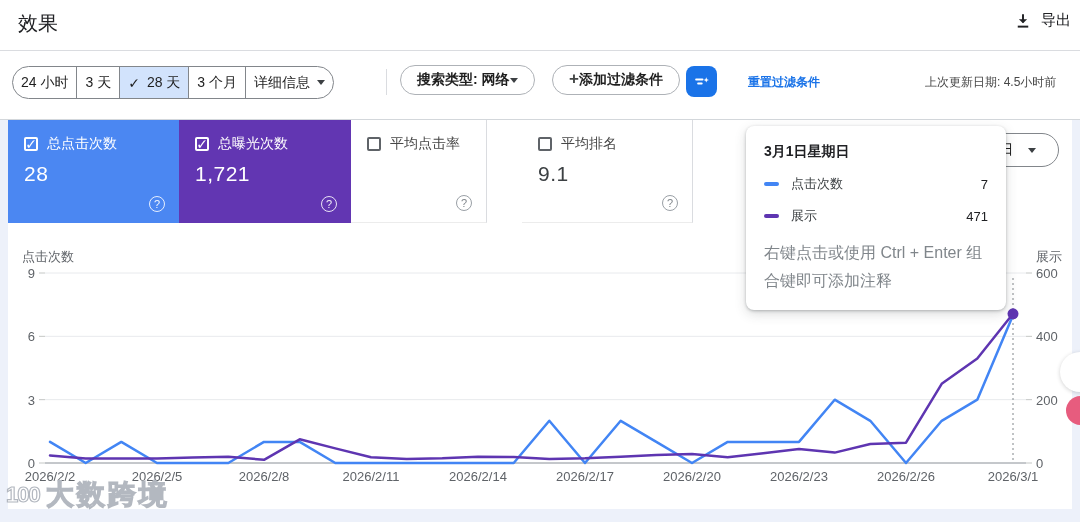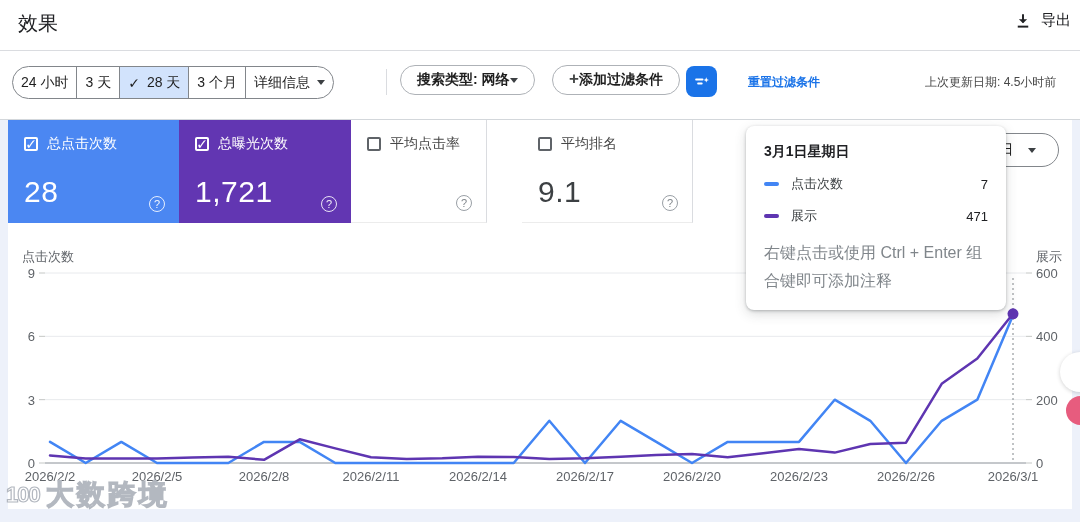--- a/index.html
+++ b/index.html
@@ -29,21 +29,21 @@
   .pill-add { left:552px; top:65px; }
   .plus { font-size:17px; color:#444746; margin-top:-2px; }
   .ai-filter-btn { left:686px; top:66px; width:31px; height:31px; border-radius:8px; background:#1a73e8; display:flex; align-items:center; justify-content:center; cursor:pointer; }
   .reset-link { left:748px; top:74px; font-size:12px; font-weight:700; color:#1a73e8; cursor:pointer; }
   .last-updated { left:925px; top:74px; font-size:12px; color:#474747; white-space:nowrap; }
 
   
   .card { top:120px; height:103px; padding:15px 16px; }
   .card .labelrow { display:flex; align-items:center; gap:9px; }
   .card .labelrow span { font-size:14px; font-weight:500; }
-  .card .value { margin-top:22px; font-size:30px; font-weight:300; letter-spacing:.5px; }
+  .card .value { margin-top:9px; font-size:21px; font-weight:300; letter-spacing:.5px; }
   .cbox { width:14px; height:14px; border-radius:2px; display:flex; align-items:center; justify-content:center; font-size:11px; line-height:1; }
   .cbox.on  { border:2px solid #fff; color:#fff; }
   .cbox.off { border:2px solid #5f6368; color:transparent; }
   .card.c-blue  { background:#4b87f2; color:#fff; }
   .card.c-purple{ background:#6236b2; color:#fff; }
   .card.c-white { background:#fff; color:#3c4043; border-right:1px solid #dadce0; border-bottom:1px solid #ececec; }
   .card.c-white .labelrow span { color:#474747; }
   .help { position:absolute; right:14px; bottom:11px; width:16px; height:16px; border-radius:50%; font-size:11px; display:flex; align-items:center; justify-content:center; }
   .help.lt { border:1.5px solid rgba(255,255,255,.85); color:rgba(255,255,255,.9); }
   .help.dk { border:1.5px solid #9aa0a6; color:#80868b; }

